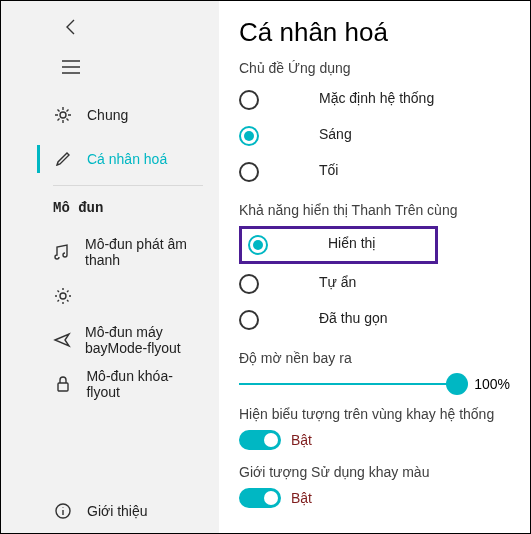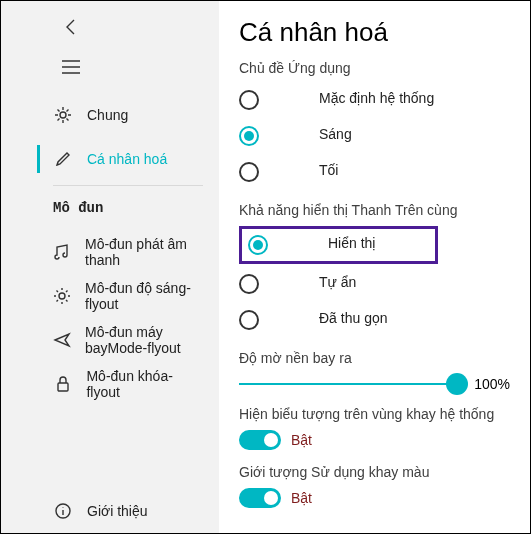--- a/index.html
+++ b/index.html
@@ -91,21 +91,20 @@
         </span>
         <span class="label">Mô-đun phát âm thanh</span>
       </div>
       <div class="navitem">
         <span class="ico">
           <svg width="18" height="18" viewBox="0 0 18 18">
               <circle cx="9" cy="9" r="3"></circle>
               <path d="M9 1v2M9 15v2M1 9h2M15 9h2M3.5 3.5l1.5 1.5M13 13l1.5 1.5M3.5 14.5l1.5-1.5M13 5l1.5-1.5"></path>
             </svg>
         </span>
-        <span class="label">Mô-đun độ sáng-flyout</span>
       </div>
       <div class="navitem">
         <span class="ico">
           <svg width="18" height="18" viewBox="0 0 18 18">
               <path d="M2 9l14-6-4 6 4 6-14-6z"></path>
             </svg>
         </span>
         <span class="label">Mô-đun máy bayMode-flyout</span>
       </div>
       <div class="navitem">

